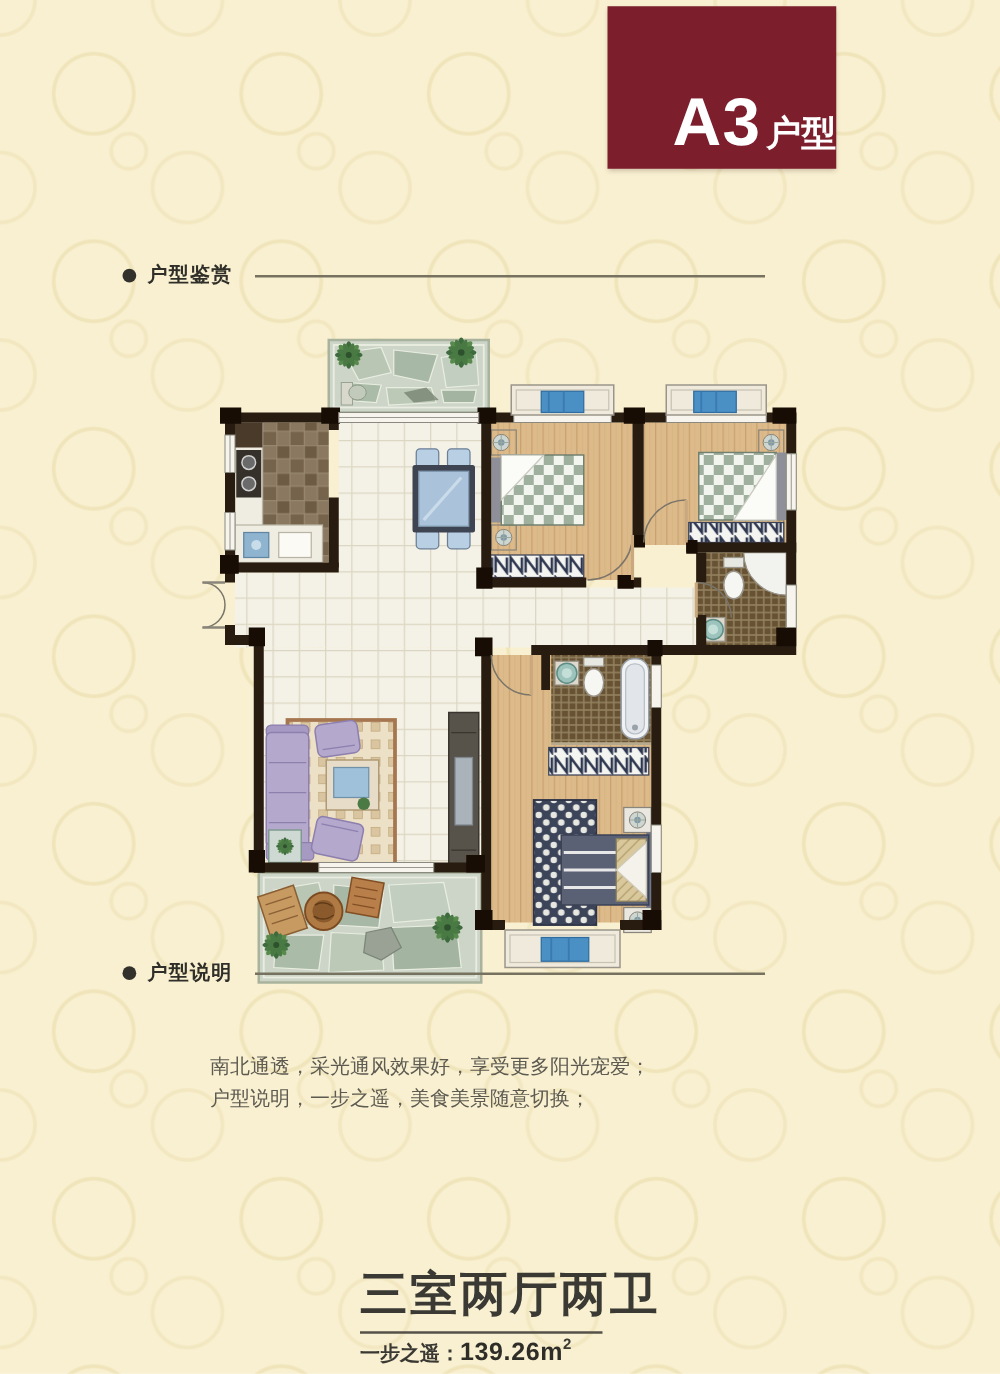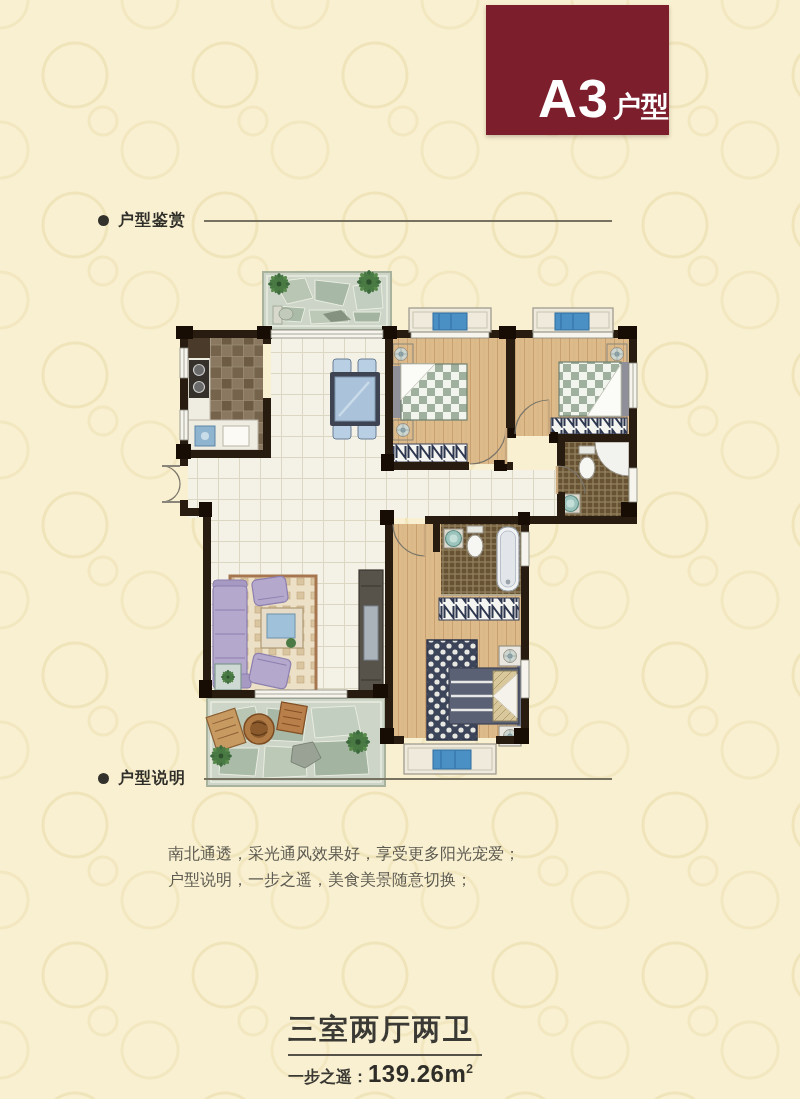--- a/index.html
+++ b/index.html
@@ -24,25 +24,25 @@
   .section-header{position:absolute;left:98px;display:flex;align-items:center;}
   .sh1{top:210px;}
   .sh2{top:768px;}
   .bullet{width:11px;height:11px;border-radius:50%;background:#33312c;margin-right:9px;flex:0 0 auto;}
   .section-title{font-size:16px;font-weight:bold;color:#2f2e29;letter-spacing:1px;white-space:nowrap;}
   .section-line{display:inline-block;width:408px;height:0;border-top:2px solid #77725f;margin-left:18px;}
   .desc{position:absolute;left:128px;top:841px;width:560px;color:#5d5a51;font-size:16px;line-height:25.5px;margin-left:40px;}
   .desc p{margin:0;}
   .floorplan{position:absolute;left:155px;top:268px;width:520px;height:532px;}
   .footer{position:absolute;left:288px;top:1010px;width:280px;color:#3a3934;}
-  .footer-title{font-size:29px;font-weight:600;letter-spacing:2px;color:#3a3934;}
+  .footer-title{font-size:38px;font-weight:600;letter-spacing:2px;color:#3a3934;}
   .footer-underline{width:194px;height:0;border-top:2px solid #55524a;margin-top:4px;}
   .footer-area{margin-top:4px;display:flex;align-items:baseline;}
   .area-label{font-size:16px;font-weight:bold;color:#3a3833;}
-  .area-value{font-size:24px;font-weight:bold;color:#2e2d28;letter-spacing:.5px;}
+  .area-value{font-size:20px;font-weight:bold;color:#2e2d28;letter-spacing:.5px;}
   .area-sup{font-size:12px;font-weight:bold;position:relative;top:-9px;}
 </style>
 </head>
 <body>
 
 <div class="page">
 
   <div class="badge">
     <span class="badge-code">A3</span>
     <span class="badge-suffix">户型</span>

